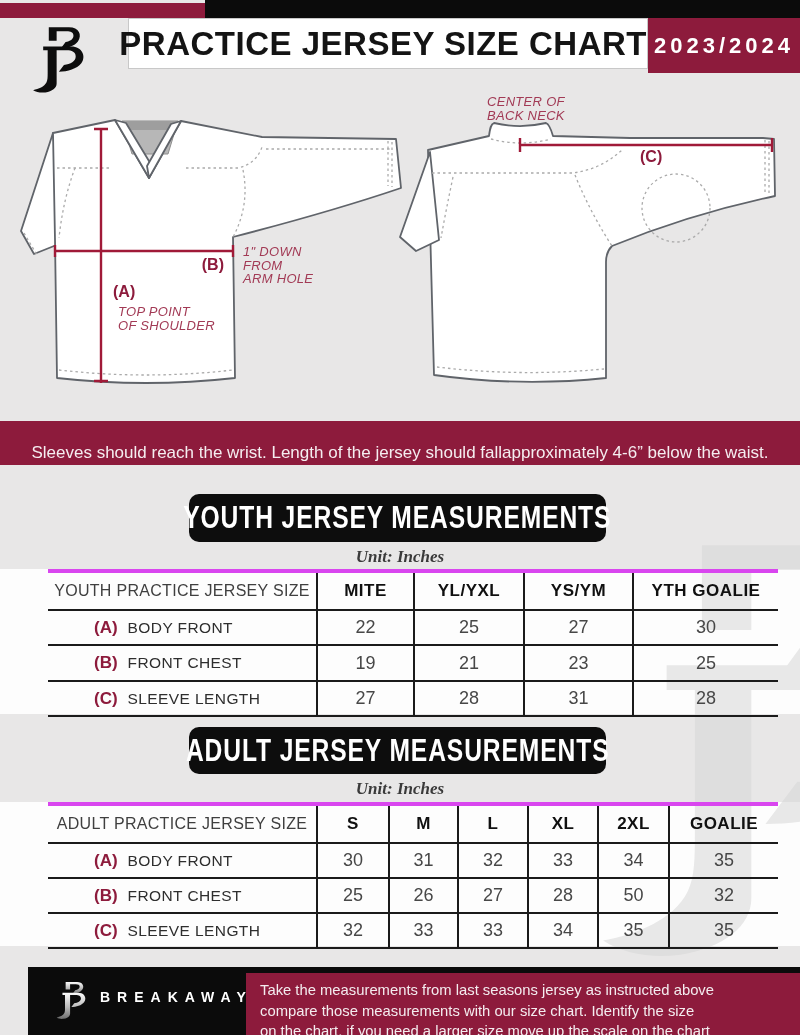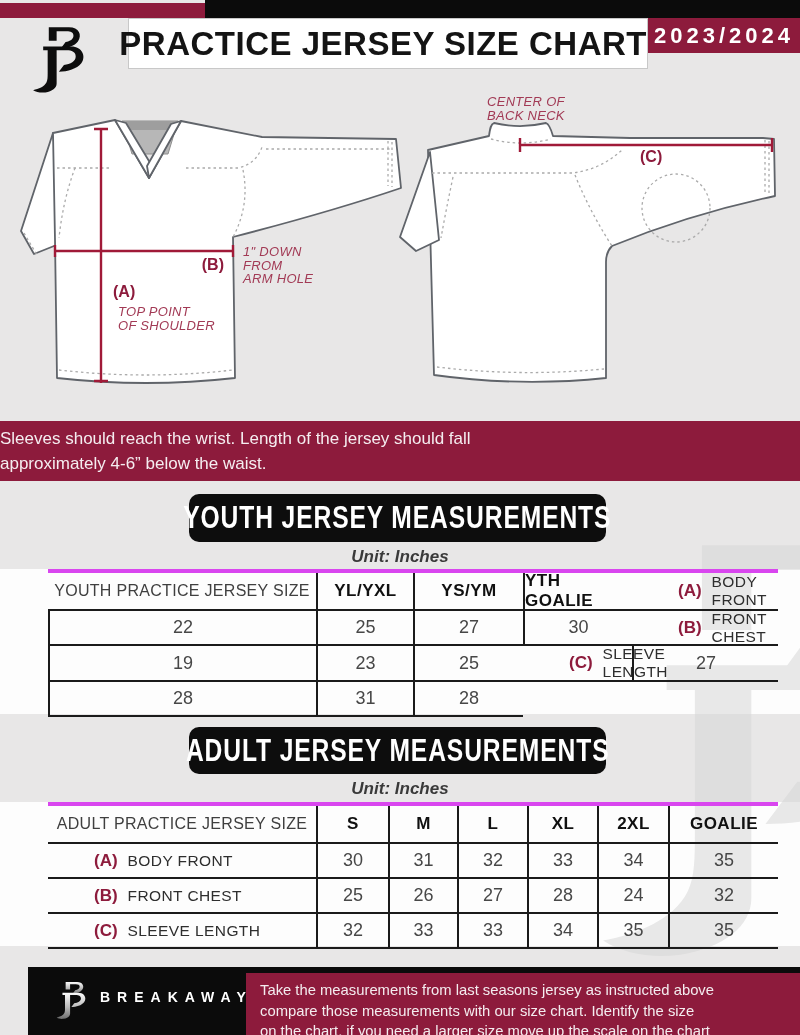--- a/index.html
+++ b/index.html
@@ -6,49 +6,49 @@
   .page{position:relative;width:800px;height:1035px;margin:0 auto;background:#e8e7e7;
         overflow:hidden;font-family:"Liberation Sans",sans-serif;}
   .abs{position:absolute;}
   
   .topbar-black{left:205px;top:0;width:595px;height:18px;background:#0b0b0b;}
   .topbar-maroon{left:0;top:3px;width:205px;height:15px;background:#8d1b3c;}
   .title-box{left:128px;top:18px;width:520px;height:51px;background:#fff;
              border:1px solid #c8c8c8;box-sizing:border-box;
              display:flex;align-items:center;justify-content:flex-end;}
   .title-box span{font-size:33px;font-weight:bold;color:#141414;letter-spacing:.5px;white-space:nowrap;}
-  .season-box{left:648px;top:18px;width:152px;height:35px;background:#8d1b3c;
+  .season-box{left:648px;top:18px;width:152px;height:55px;background:#8d1b3c;
               display:flex;align-items:center;justify-content:center;}
   .season-box span{color:#fff;font-size:22px;font-weight:bold;letter-spacing:4px;}
   .brand-logo-top{left:28px;top:24px;width:64px;height:74px;color:#0d0d0d;}
   
   .diagram-svg{left:0;top:90px;z-index:2;}
   .jersey{fill:#ffffff;stroke:#60646a;stroke-width:1.8;stroke-linejoin:round;}
   .stitch{fill:none;stroke:#ababab;stroke-width:1.3;stroke-dasharray:2.5 3;}
   .mline{stroke:#a01a38;stroke-width:2.4;fill:none;}
   .dlab{font:bold 16px "Liberation Sans",sans-serif;fill:#8d1b3c;}
   .dnote{font:italic 13px "Liberation Sans",sans-serif;fill:#a23a55;letter-spacing:.3px;}
   
-  .notice{left:0;top:421px;width:800px;height:60px;background:#8d1b3c;z-index:2;
-          display:flex;flex-direction:column;align-items:flex-start;justify-content:center;}
+  .notice{left:0;top:421px;width:800px;height:44px;background:#8d1b3c;z-index:2;
+          display:flex;flex-direction:row;align-items:flex-end;justify-content:center;}
   .notice div{color:#f5edf0;font-size:17px;line-height:25px;}
   
   .band{left:0;width:800px;background:#fdfdfd;z-index:0;}
   .band-youth{top:569px;height:145px;}
   .band-adult{top:802px;height:144px;}
   .watermark{left:596px;top:524px;width:430px;height:466px;z-index:1;color:#d7d7d7;opacity:.55;}
   
   .sec-head{left:189px;width:417px;background:#0d0d0d;border-radius:10px;z-index:2;
             display:flex;align-items:center;justify-content:center;}
   .sec-head span{display:inline-block;color:#fff;font-size:28px;font-weight:bold;
                  letter-spacing:1px;transform:scale(.88,1.1);white-space:nowrap;}
   .sec-head-youth{top:494px;height:48px;}
   .sec-head-adult{top:727px;height:47px;}
   .unit{left:0;width:800px;text-align:center;z-index:2;
-        font-style:italic;font-weight:bold;font-size:17px;color:#3a3a3a;}
+        font-style:italic;font-weight:bold;font-size:17px;color:#3a3a3a;font-family:Liberation Serif, serif;}
   .unit-youth{top:547px;}
   .unit-adult{top:779px;}
   
   .size-table{left:48px;width:730px;display:grid;z-index:2;
               border-top:4px solid #d946ef;box-sizing:content-box;}
   .size-table>div{border-bottom:2px solid #1b1b1b;display:flex;align-items:center;
                   justify-content:center;box-sizing:border-box;}
   .size-table>.vline{border-left:2px solid #1b1b1b;}
   .youth-table{top:569px;grid-template-columns:268px 97px 110px 109px 146px;
                grid-template-rows:38px 35px 36px 35px;}
@@ -163,38 +163,40 @@
     <div>approximately 4-6” below the waist.</div>
   </div>
 
   <div class="abs sec-head sec-head-youth">
     <span>YOUTH JERSEY MEASUREMENTS</span>
   </div>
   <div class="abs unit unit-youth">Unit: Inches</div>
 
   <div class="abs size-table youth-table">
     <div class="th-label">YOUTH PRACTICE JERSEY SIZE</div>
+    <div class="th vline">MITE</div>
     <div class="th vline">YL/YXL</div>
     <div class="th vline">YS/YM</div>
     <div class="th vline">YTH GOALIE</div>
 
     <div class="rowlabel">
       <span class="rowkey">(A)</span>
       <span class="rowname">BODY FRONT</span>
     </div>
     <div class="val vline">22</div>
     <div class="val vline">25</div>
     <div class="val vline">27</div>
     <div class="val vline">30</div>
 
     <div class="rowlabel">
       <span class="rowkey">(B)</span>
       <span class="rowname">FRONT CHEST</span>
     </div>
     <div class="val vline">19</div>
+    <div class="val vline">21</div>
     <div class="val vline">23</div>
     <div class="val vline">25</div>
 
     <div class="rowlabel">
       <span class="rowkey">(C)</span>
       <span class="rowname">SLEEVE LENGTH</span>
     </div>
     <div class="val vline">27</div>
     <div class="val vline">28</div>
     <div class="val vline">31</div>
@@ -227,21 +229,21 @@
     <div class="val vline">35</div>
 
     <div class="rowlabel">
       <span class="rowkey">(B)</span>
       <span class="rowname">FRONT CHEST</span>
     </div>
     <div class="val vline">25</div>
     <div class="val vline">26</div>
     <div class="val vline">27</div>
     <div class="val vline">28</div>
-    <div class="val vline">24</div>
+    <div class="val vline">50</div>
     <div class="val vline">32</div>
 
     <div class="rowlabel">
       <span class="rowkey">(C)</span>
       <span class="rowname">SLEEVE LENGTH</span>
     </div>
     <div class="val vline">32</div>
     <div class="val vline">33</div>
     <div class="val vline">33</div>
     <div class="val vline">34</div>

